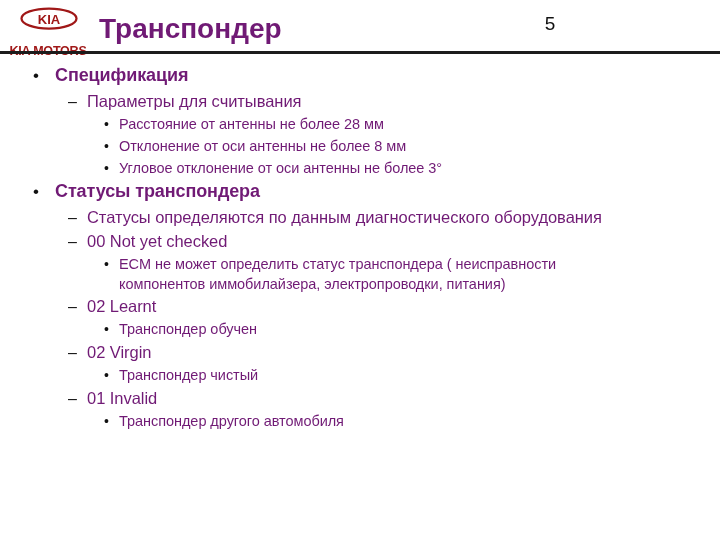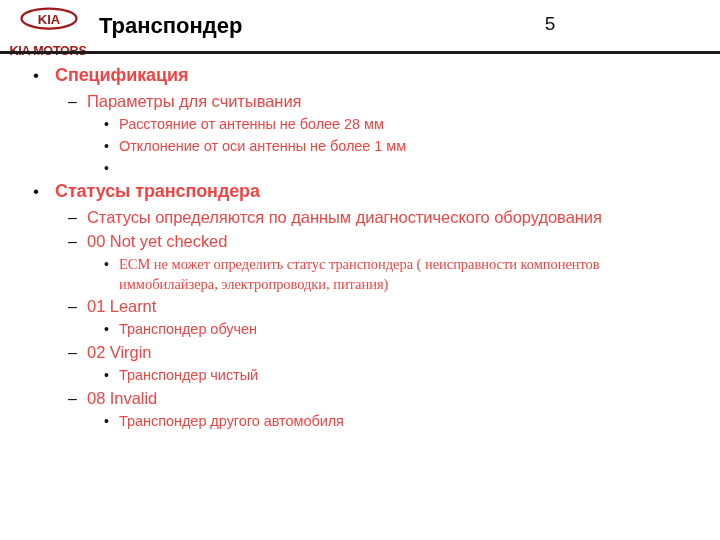--- a/index.html
+++ b/index.html
@@ -52,23 +52,23 @@
     font-size: 12.5px;
     font-weight: bold;
     letter-spacing: -0.2px;
     color: #a01818;
     white-space: nowrap;
   }
   .slide-title {
     position: absolute;
     left: 99px;
     top: 13px;
-    font-size: 22px;
+    font-size: 28px;
     font-weight: bold;
-    color: #000000;
+    color: #701a75;
     letter-spacing: 0px;
     white-space: nowrap;
   }
   .page-number {
     position: absolute;
     left: 536px;
     top: 13px;
     width: 28px;
     text-align: center;
     font-size: 19px;
@@ -94,21 +94,21 @@
     position: relative;
     display: block;
   }
   .row .bullet {
     position: absolute;
     text-align: left;
     color: #111111;
   }
   .row .text {
     display: block;
-    color: #ef4444;
+    color: #701a75;
   }
 
   
   .lvl1 { margin: 0 0 2px 0; min-height: 24px; }
   .lvl1 .bullet {
     left: 33px;
     top: 1px;
     font-size: 17px;
     line-height: 21px;
   }
@@ -145,21 +145,21 @@
     font-size: 14px;
     line-height: 19px;
   }
   .lvl3 .text {
     margin-left: 119px;
     padding-right: 73px;
     font-size: 14.5px;
     line-height: 20px;
     letter-spacing: -0.05px;
   }
-  .lvl3.wide .text { padding-right: 95px; font-family: Liberation Serif, serif; }
+  .lvl3.wide .text { padding-right: 95px; }
 </style>
 </head>
 <body>
 
 <div id="slide">
 
   <div class="header">
 
     <div class="logo">
       <svg class="logo-oval" viewBox="0 0 116 46" aria-hidden="true">
@@ -182,60 +182,61 @@
       <div class="row lvl2">
         <span class="bullet">–</span>
         <span class="text">Параметры для считывания</span>
       </div>
       <div class="row lvl3">
         <span class="bullet">•</span>
         <span class="text">Расстояние от антенны не более 28 мм</span>
       </div>
       <div class="row lvl3">
         <span class="bullet">•</span>
-        <span class="text">Отклонение от оси антенны не более 1 мм</span>
-      </div>
-      <div class="row lvl3">
-        <span class="bullet">•</span>
+        <span class="text">Отклонение от оси антенны не более 8 мм</span>
+      </div>
+      <div class="row lvl3">
+        <span class="bullet">•</span>
+        <span class="text">Угловое отклонение от оси антенны не более 3°</span>
       </div>
       <div class="row lvl1">
         <span class="bullet">•</span>
         <span class="text">Статусы транспондера</span>
       </div>
       <div class="row lvl2">
         <span class="bullet">–</span>
         <span class="text">Статусы определяются по данным диагностического оборудования</span>
       </div>
       <div class="row lvl2">
         <span class="bullet">–</span>
         <span class="text">00 Not yet checked</span>
       </div>
       <div class="row lvl3 wide">
         <span class="bullet">•</span>
         <span class="text">ECM не может определить статус транспондера ( неисправности компонентов иммобилайзера, электропроводки, питания)</span>
       </div>
       <div class="row lvl2">
         <span class="bullet">–</span>
-        <span class="text">01 Learnt</span>
+        <span class="text">02 Learnt</span>
       </div>
       <div class="row lvl3">
         <span class="bullet">•</span>
         <span class="text">Транспондер обучен</span>
       </div>
       <div class="row lvl2">
         <span class="bullet">–</span>
         <span class="text">02 Virgin</span>
       </div>
       <div class="row lvl3">
         <span class="bullet">•</span>
         <span class="text">Транспондер чистый</span>
       </div>
       <div class="row lvl2">
         <span class="bullet">–</span>
-        <span class="text">08 Invalid</span>
+        <span class="text">01 Invalid</span>
       </div>
       <div class="row lvl3">
         <span class="bullet">•</span>
         <span class="text">Транспондер другого автомобиля</span>
       </div>
     </div>
 
 </div>
 
 </body></html>

